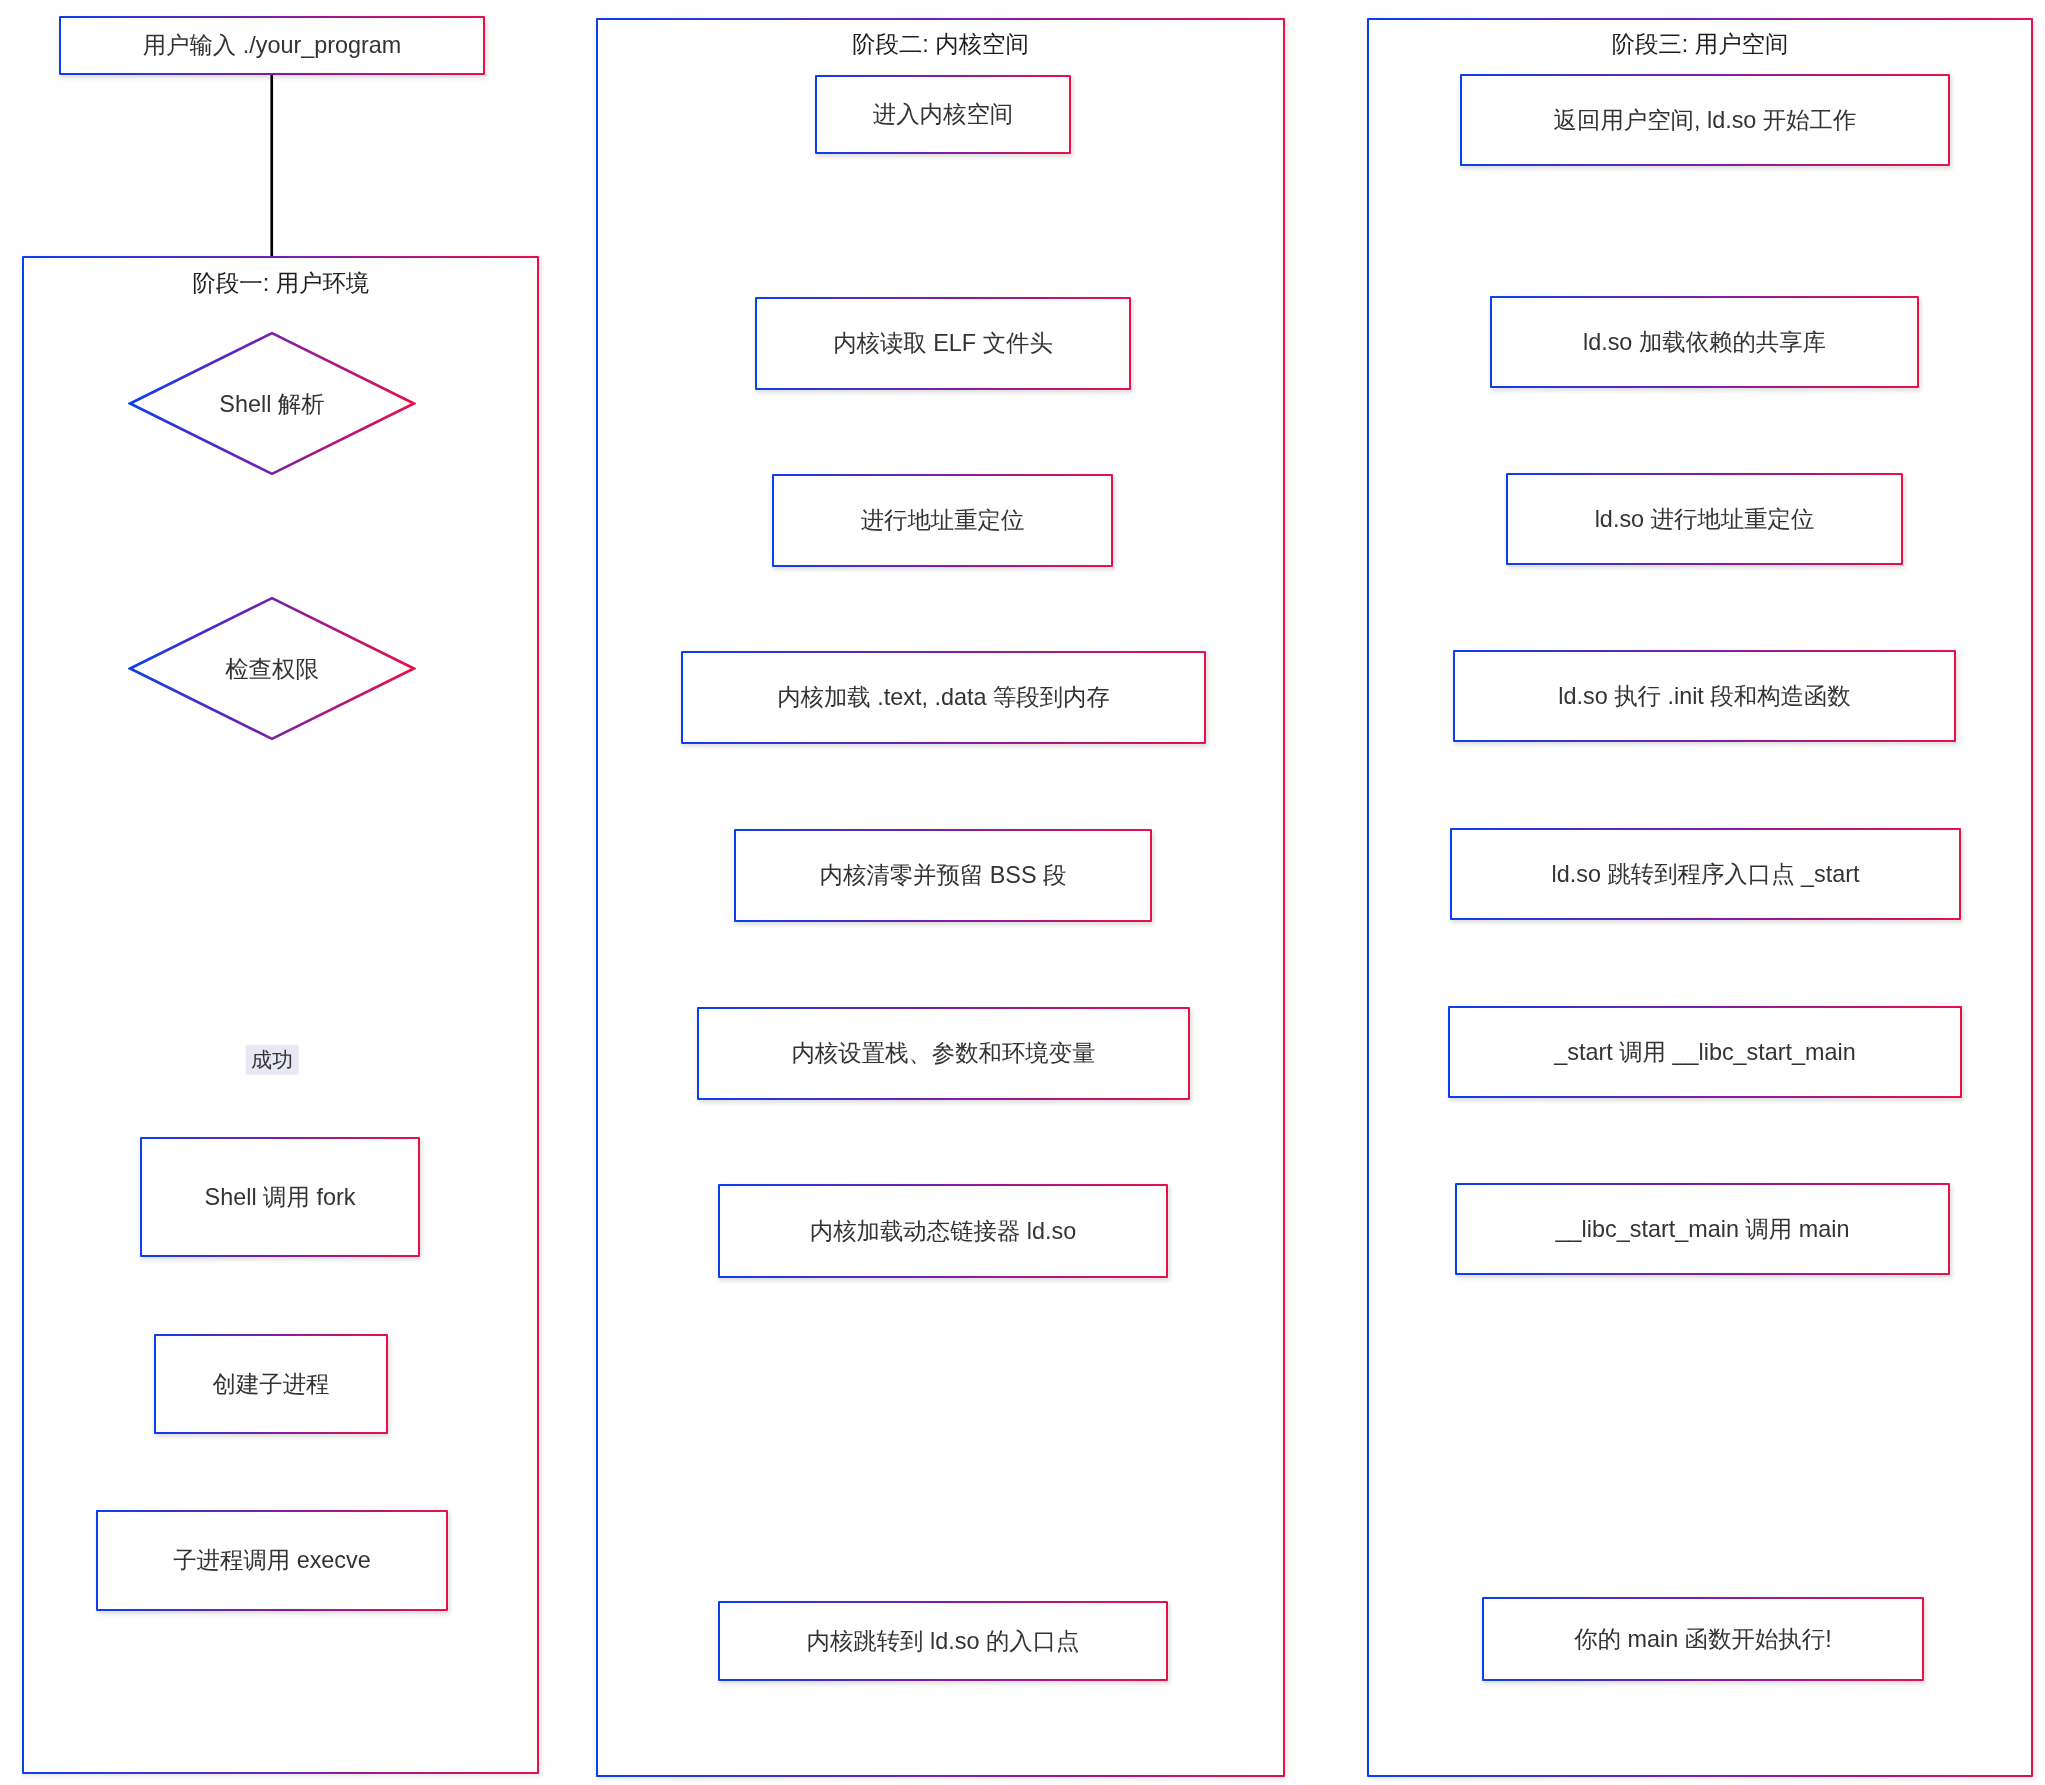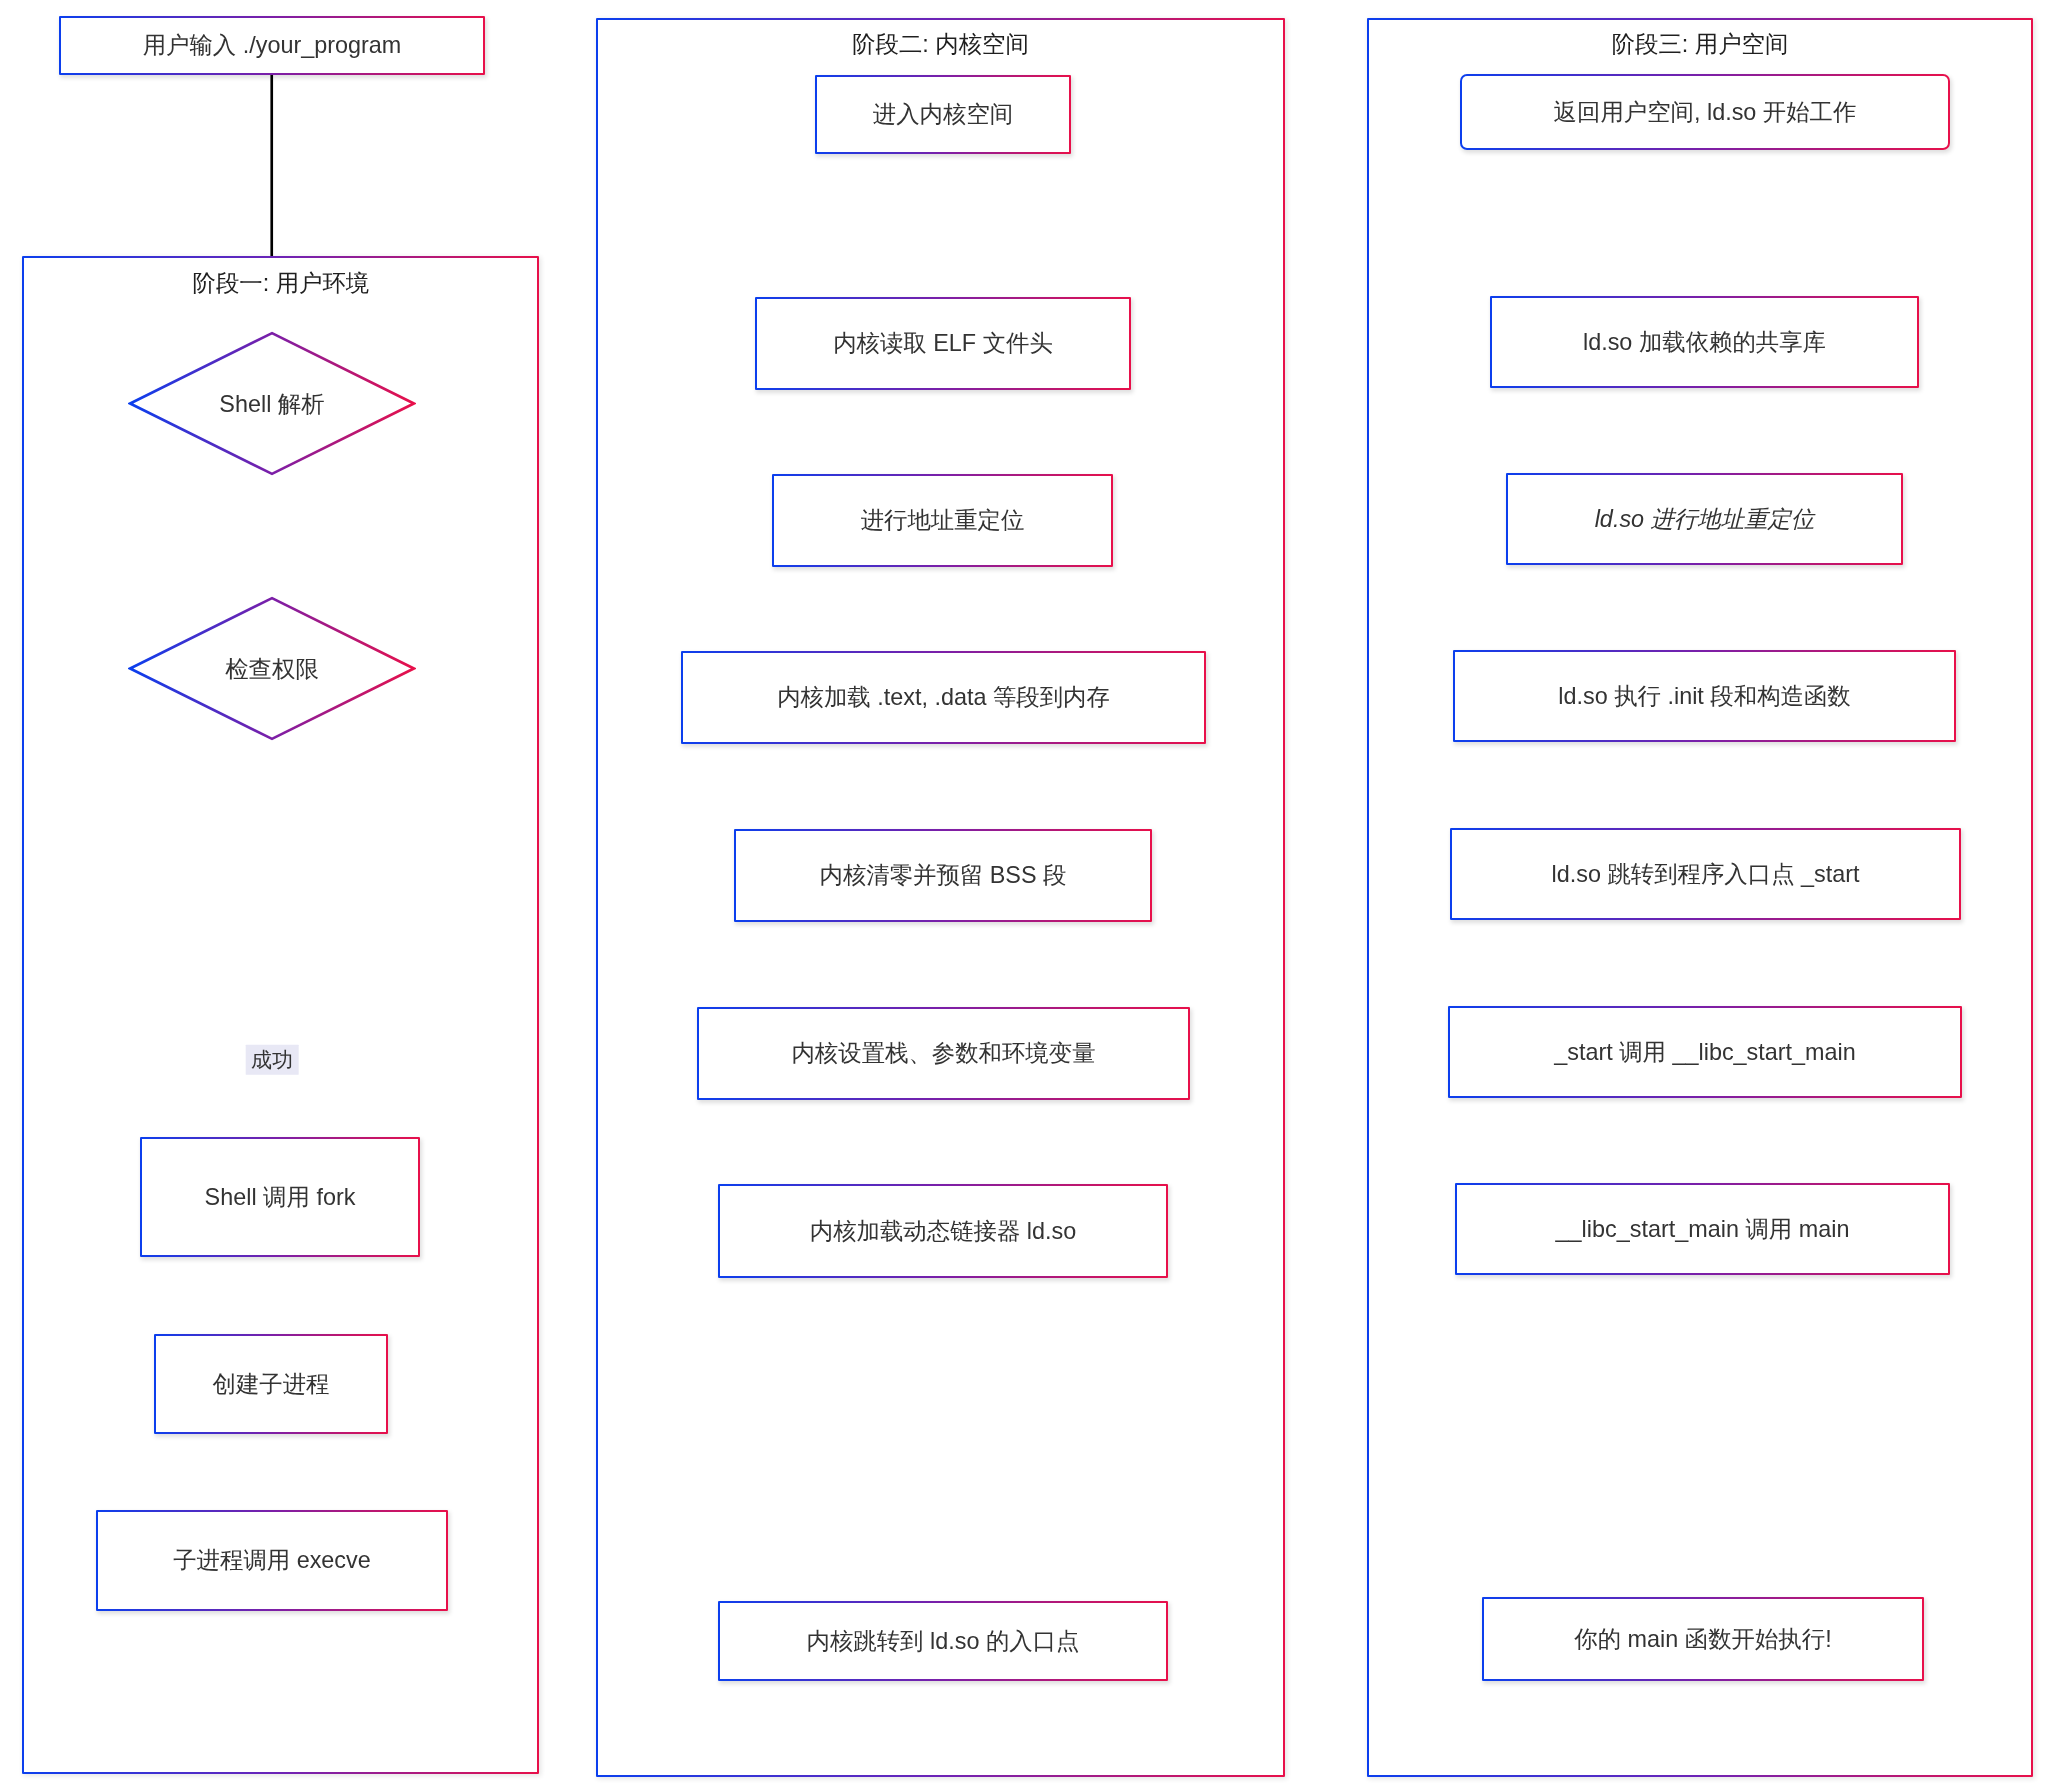--- a/index.html
+++ b/index.html
@@ -221,29 +221,29 @@
   </div>
 
   <div class="node" style="left:718px; top:1601px; width:450px; height:80px;">
     <span>内核跳转到 ld.so 的入口点</span>
   </div>
 
   <div class="subgraph" style="left:1367px; top:17.6px; width:666px; height:1759px;">
     <div class="subgraph-title">阶段三: 用户空间</div>
   </div>
 
-  <div class="node" style="left:1460px; top:74px; width:490px; height:76px;border-radius:7px;">
+  <div class="node" style="left:1460px; top:74px; width:490px; height:92px;">
     <span>返回用户空间, ld.so 开始工作</span>
   </div>
 
   <div class="node" style="left:1490px; top:296px; width:429px; height:92px;">
     <span>ld.so 加载依赖的共享库</span>
   </div>
 
-  <div class="node" style="left:1506px; top:473px; width:397px; height:92px;font-style:italic;">
+  <div class="node" style="left:1506px; top:473px; width:397px; height:92px;">
     <span>ld.so 进行地址重定位</span>
   </div>
 
   <div class="node" style="left:1453px; top:650px; width:503px; height:92px;">
     <span>ld.so 执行 .init 段和构造函数</span>
   </div>
 
   <div class="node" style="left:1450px; top:828px; width:511px; height:92px;">
     <span>ld.so 跳转到程序入口点 _start</span>
   </div>

